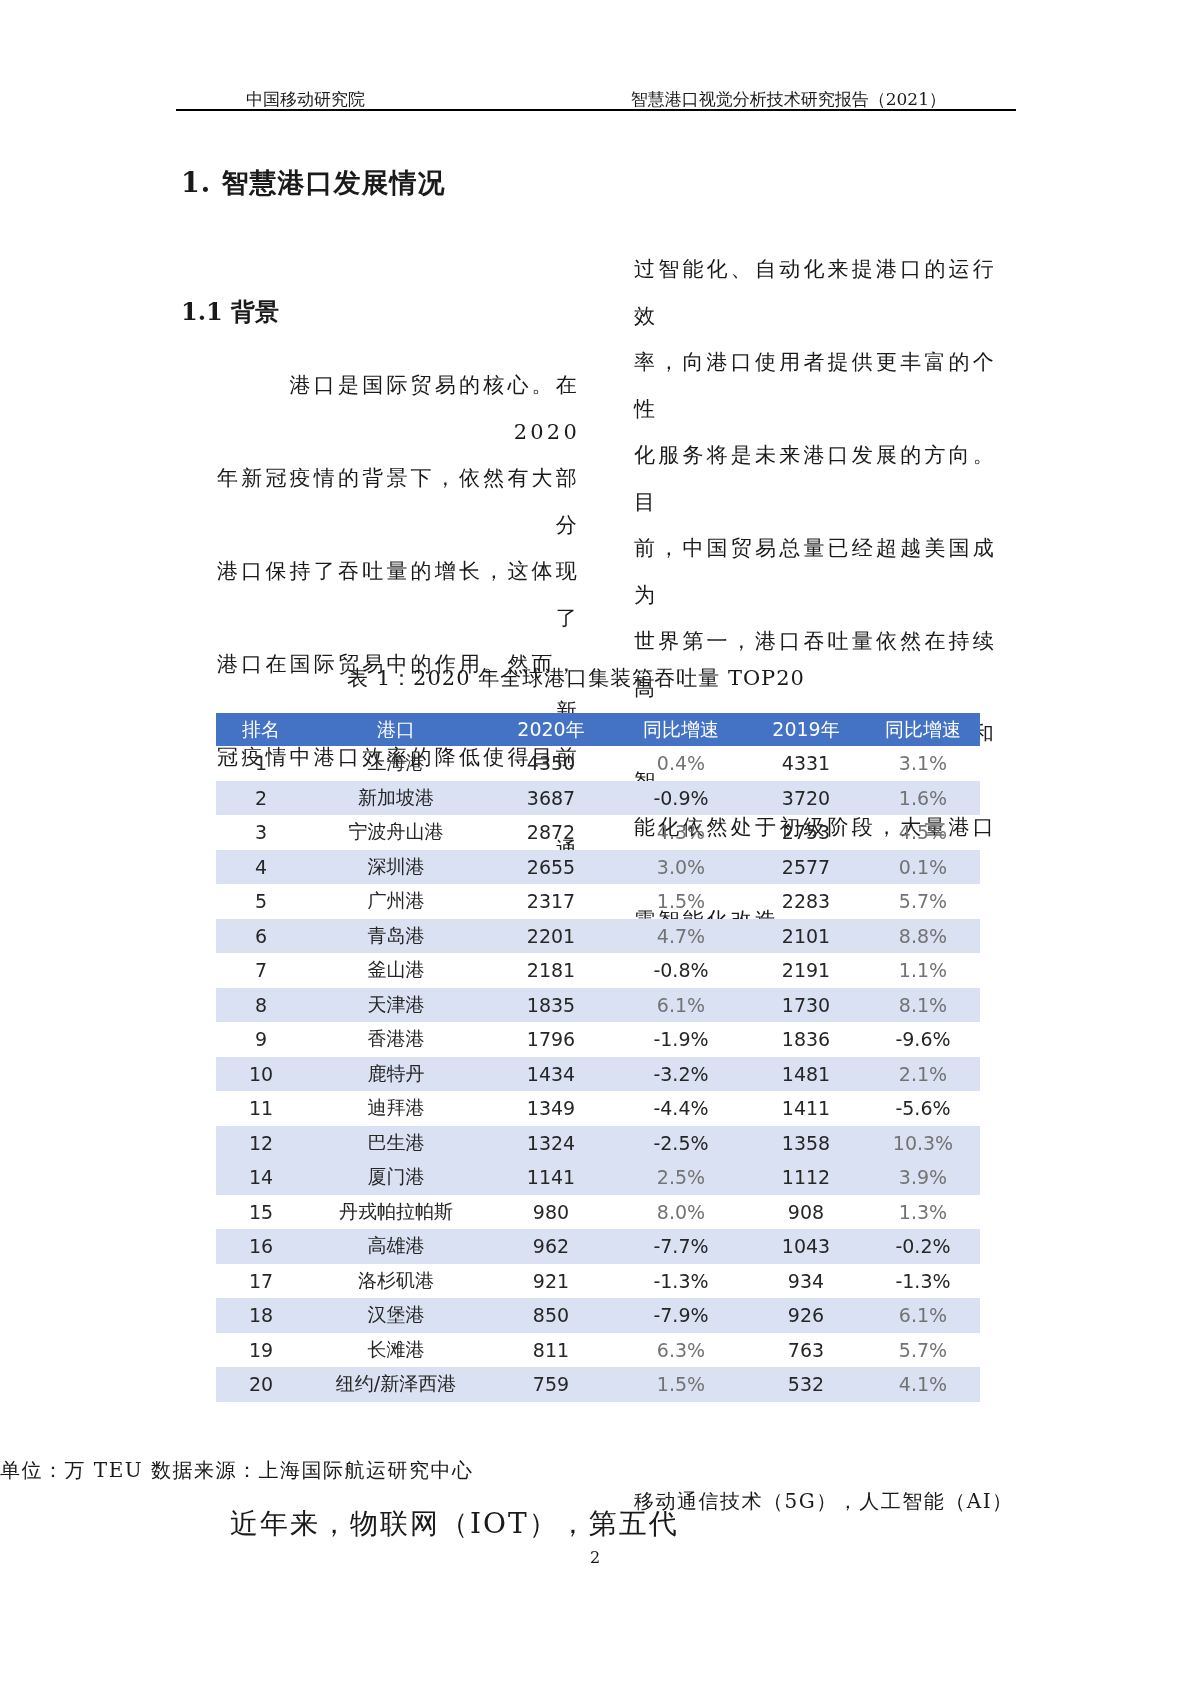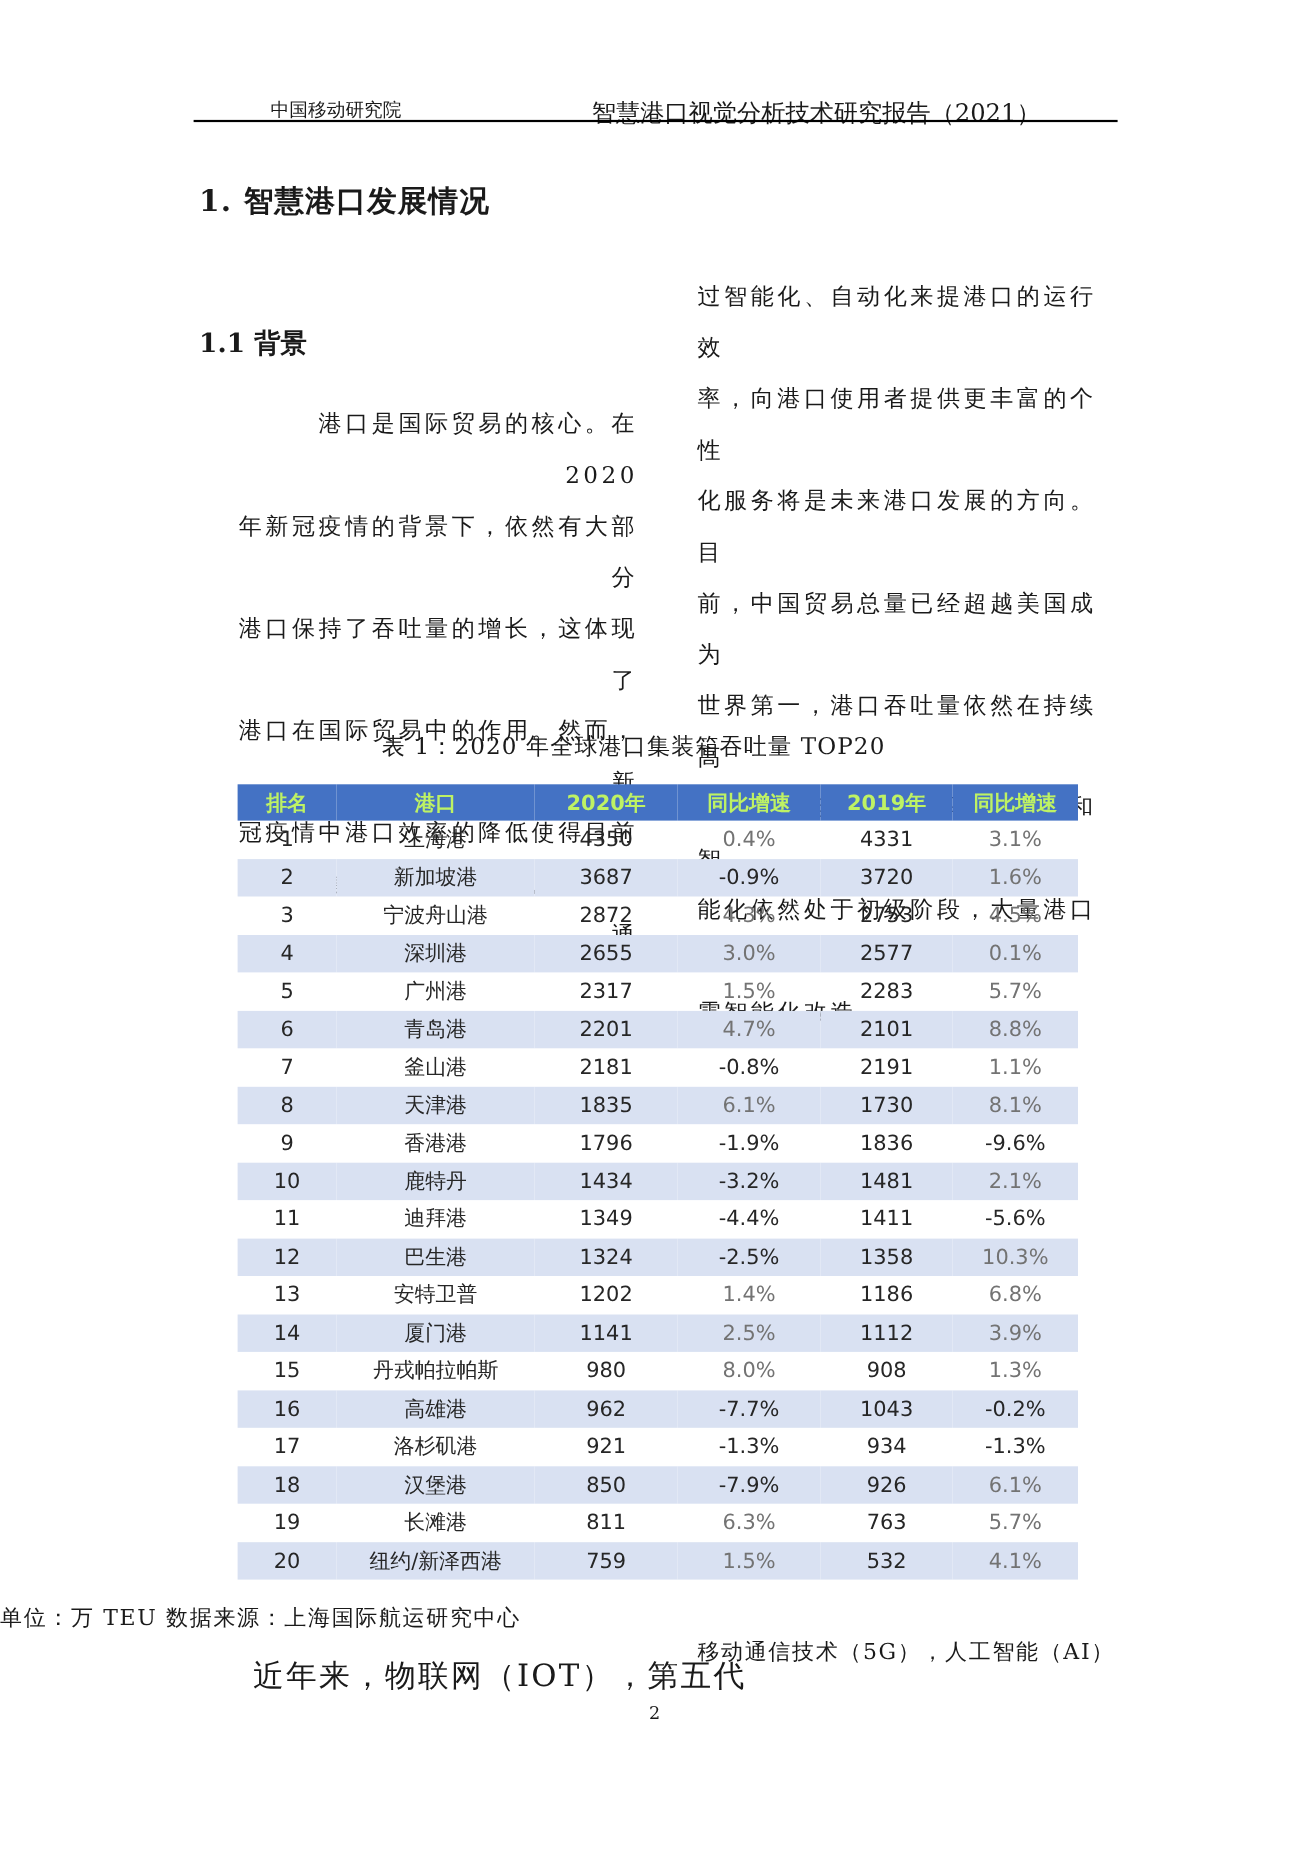--- a/index.html
+++ b/index.html
@@ -1,32 +1,32 @@
 <!DOCTYPE html>
 <html><head>
 <meta charset="utf-8">
 <style>
   html, body { margin:0; padding:0; background:#ffffff; }
   body { width:1190px; height:1684px; position:relative; overflow:hidden;
          font-family:"DejaVu Serif","Liberation Serif",serif; color:#1a1a1a; }
   .header { position:absolute; left:176px; top:82px; width:840px; height:30px; }
   .header-left { position:absolute; left:70px; top:6px; font-size:17px; }
-  .header-right { position:absolute; right:70px; top:6px; font-size:22px;text-align:right; }
+  .header-right { position:absolute; right:70px; top:6px; font-size:17px;text-align:right; }
   .header-rule { position:absolute; left:176px; top:109px; width:840px; height:2px; background:#000; }
   .h1 { position:absolute; left:181px; top:165px; font-size:27px; font-weight:bold; letter-spacing:1px; }
   .h2 { position:absolute; left:181px; top:296px; font-size:24px; font-weight:bold; }
   .col { position:absolute; font-size:21px; line-height:46.5px; letter-spacing:3.2px; }
   .col-left { left:194px; top:362px; width:386px;text-align:right; }
   .col-right { left:634px; top:246px; width:386px; }
   .col p { margin:0; }
   .indent { text-indent:48px; }
   .caption { position:absolute; left:0; width:1152px; top:664px; text-align:center; font-size:21px; letter-spacing:1px; }
   table.ports { position:absolute; left:216px; top:713px; width:764px; border-collapse:collapse;
          font-family:"DejaVu Sans","Liberation Sans",sans-serif; font-size:19px; table-layout:fixed; }
-  table.ports th { background:#4472C4; color:#bef264; font-weight:bold; height:33px; padding:0; text-align:center; font-size:19px; }
+  table.ports th { background:#4472C4; color:#ffffff; font-weight:normal; height:33px; padding:0; text-align:center; font-size:19px; }
   table.ports td { height:34.5px; padding:0; text-align:center; color:#262626; }
   table.ports tr.alt td { background:#D9E1F2; }
   table.ports td.pos { color:#737373; }
   .note { position:absolute; left:0; width:1190px; top:1457px; text-align:left; font-size:20px; letter-spacing:1.5px; }
   .bottom-left { position:absolute; left:230px; top:1505px; font-size:28px; letter-spacing:2px; }
   .bottom-right { position:absolute; left:634px; top:1488px; font-size:20px; letter-spacing:1.5px; }
   .page-num { position:absolute; left:0; width:1190px; top:1548px; text-align:center; font-size:16px; }
 </style>
 </head>
 <body>
@@ -171,28 +171,20 @@
         <td>-5.6%</td>
       </tr>
       <tr class="alt">
         <td>12</td>
         <td>巴生港</td>
         <td>1324</td>
         <td>-2.5%</td>
         <td>1358</td>
         <td class="pos">10.3%</td>
       </tr>
-      <tr>
-        <td>13</td>
-        <td>安特卫普</td>
-        <td>1202</td>
-        <td class="pos">1.4%</td>
-        <td>1186</td>
-        <td class="pos">6.8%</td>
-      </tr>
       <tr class="alt">
         <td>14</td>
         <td>厦门港</td>
         <td>1141</td>
         <td class="pos">2.5%</td>
         <td>1112</td>
         <td class="pos">3.9%</td>
       </tr>
       <tr>
         <td>15</td>

